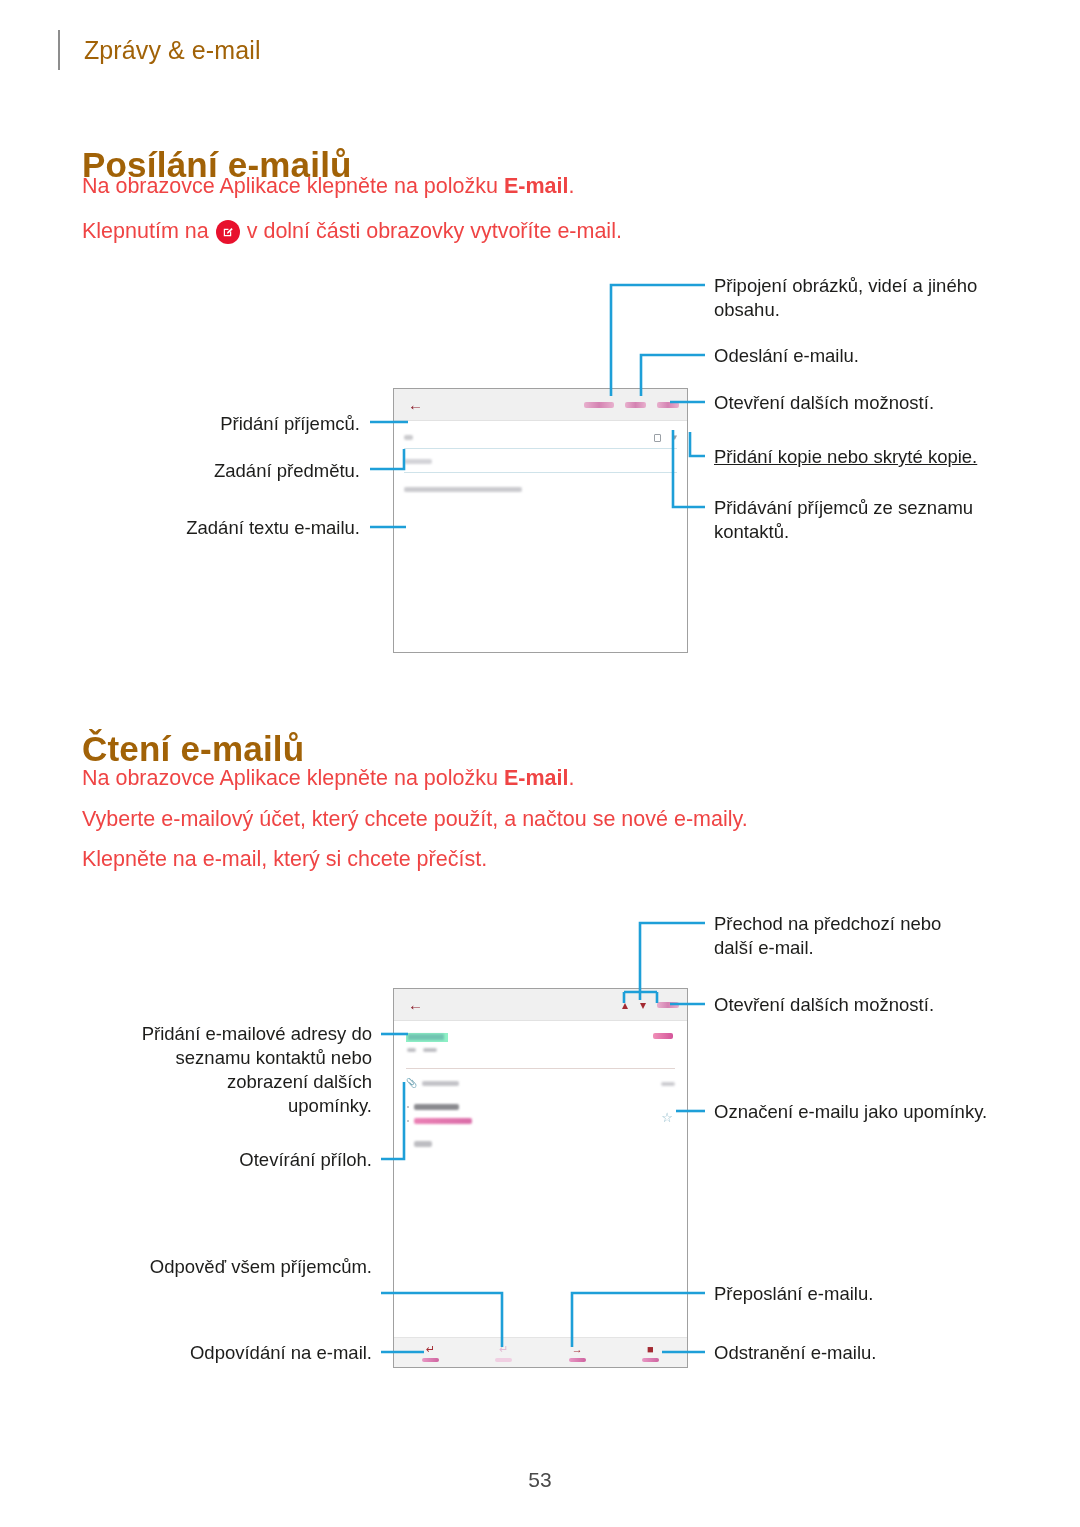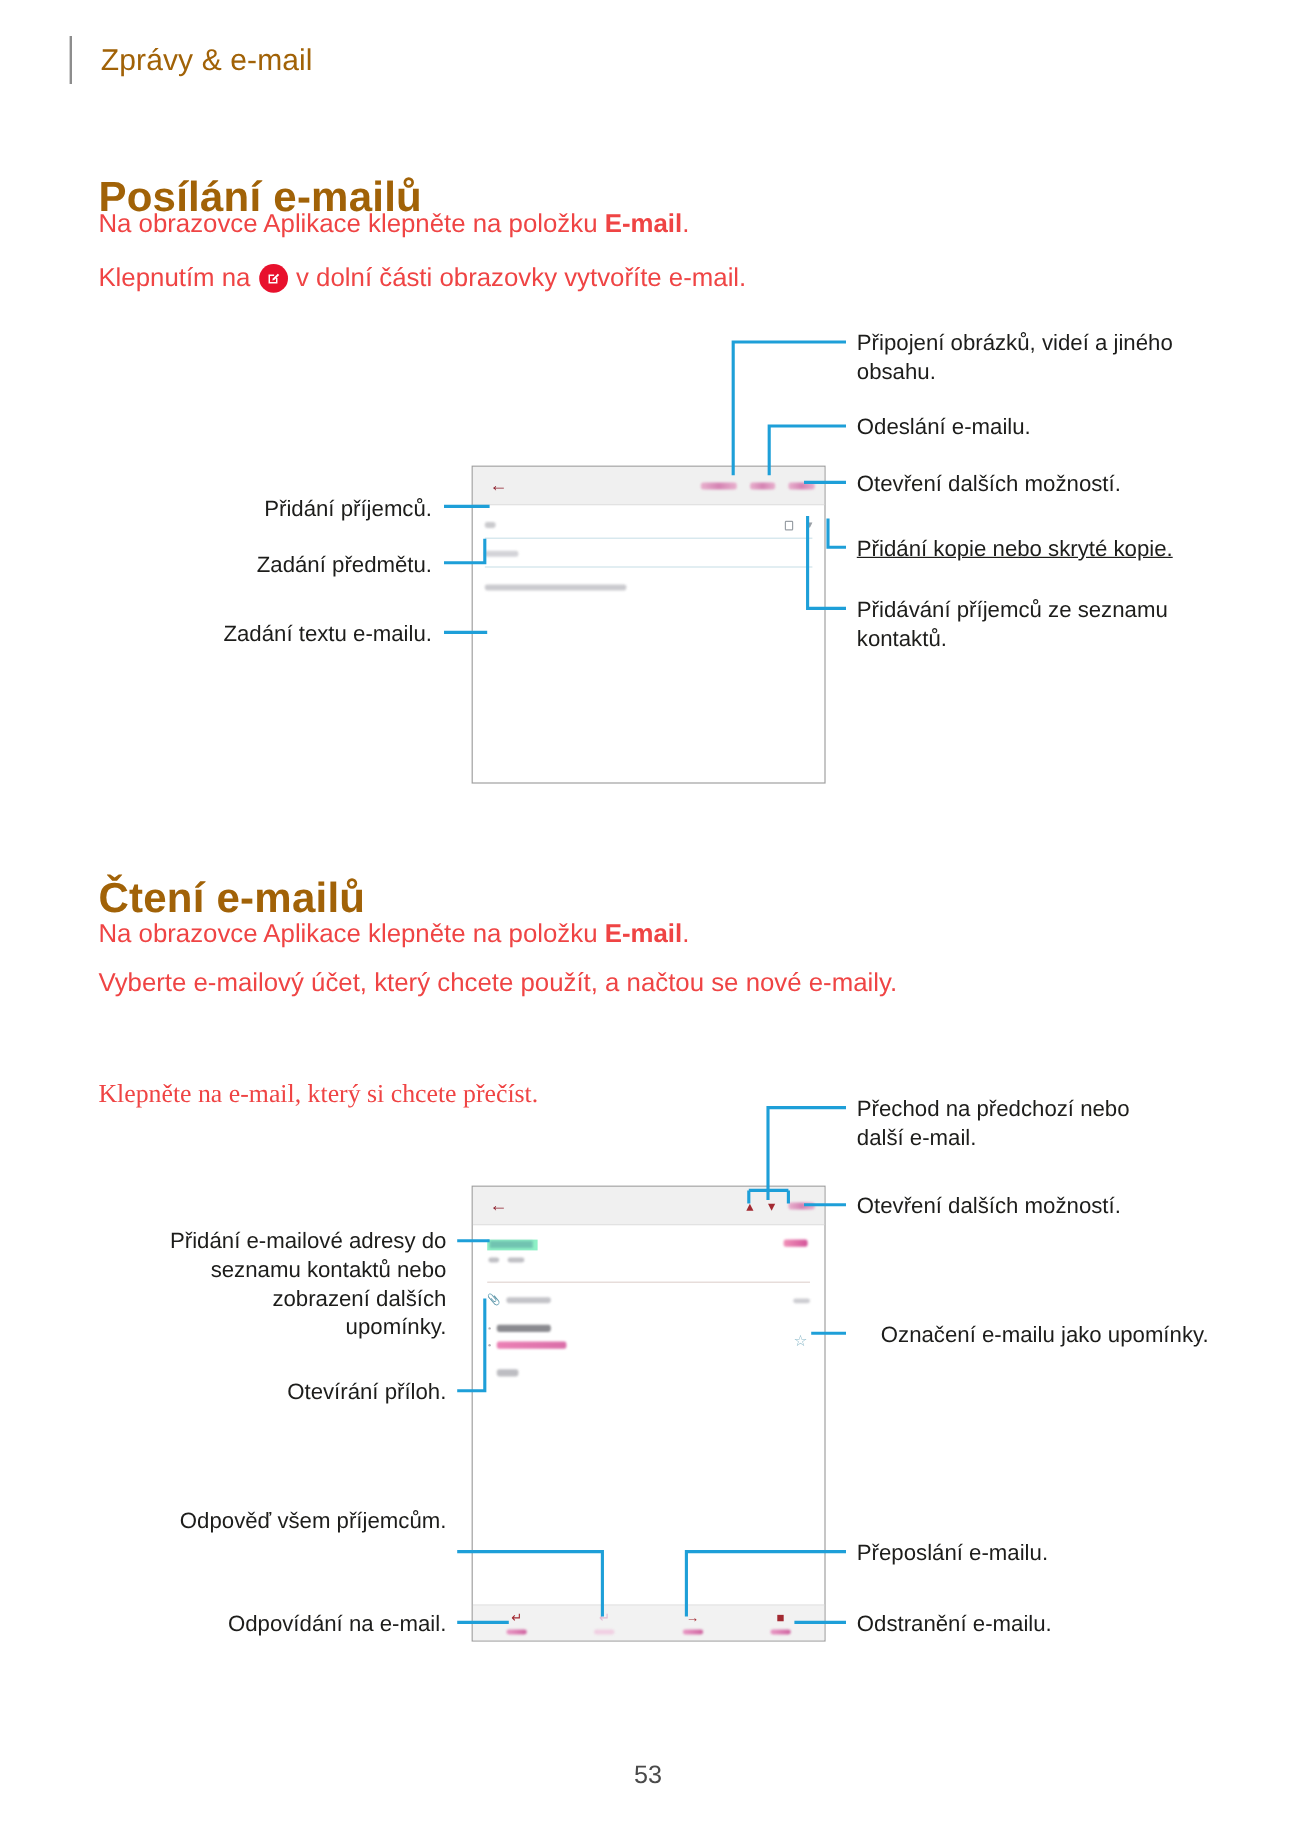--- a/index.html
+++ b/index.html
@@ -61,21 +61,21 @@
     color: #ef4444;
     white-space: nowrap;
     line-height: 1.25;
   }
   .body-line b { font-weight: bold; }
 
   #send-line-1 { top: 173px; }
   #send-line-2 { top: 218px; display: flex; align-items: center; gap: 7px; }
   #read-line-1 { top: 765px; }
   #read-line-2 { top: 806px; }
-  #read-line-3 { top: 898px; font-family: Liberation Serif, serif; }
+  #read-line-3 { top: 846px; }
 
   
   .compose-icon {
     display: inline-flex;
     align-items: center;
     justify-content: center;
     width: 24px;
     height: 24px;
     border-radius: 50%;
     background: #e8112d;
@@ -438,21 +438,21 @@
 <div class="callout right" style="left:714px; top:445px; width:272px;text-decoration:underline;">Přidání kopie nebo skryté kopie.</div>
 <div class="callout right" style="left:714px; top:496px; width:262px;">Přidávání příjemců ze seznamu kontaktů.</div>
 
 <div class="callout left" style="left:140px; top:1022px; width:232px;">Přidání e-mailové adresy do seznamu kontaktů nebo zobrazení dalších upomínky.</div>
 <div class="callout left" style="left:160px; top:1148px; width:212px;">Otevírání příloh.</div>
 <div class="callout left" style="left:140px; top:1255px; width:232px;">Odpověď všem příjemcům.</div>
 <div class="callout left" style="left:140px; top:1341px; width:232px;">Odpovídání na e-mail.</div>
 
 <div class="callout right" style="left:714px; top:912px; width:270px;">Přechod na předchozí nebo další e-mail.</div>
 <div class="callout right" style="left:714px; top:993px; width:270px;">Otevření dalších možností.</div>
-<div class="callout right" style="left:714px; top:1100px; width:274px;margin-left:20px;">Označení e-mailu jako upomínky.</div>
+<div class="callout right" style="left:714px; top:1100px; width:274px;">Označení e-mailu jako upomínky.</div>
 <div class="callout right" style="left:714px; top:1282px; width:260px;">Přeposlání e-mailu.</div>
 <div class="callout right" style="left:714px; top:1341px; width:260px;">Odstranění e-mailu.</div>
 
 <svg id="connectors" viewBox="0 0 1080 1527" xmlns="http://www.w3.org/2000/svg">
   <g stroke="#1e9fd8" stroke-width="2.6" fill="none" stroke-linecap="butt">
 
     <path d="M705 285 L611 285 L611 396"></path>
 
     <path d="M705 355 L641 355 L641 396"></path>
 

